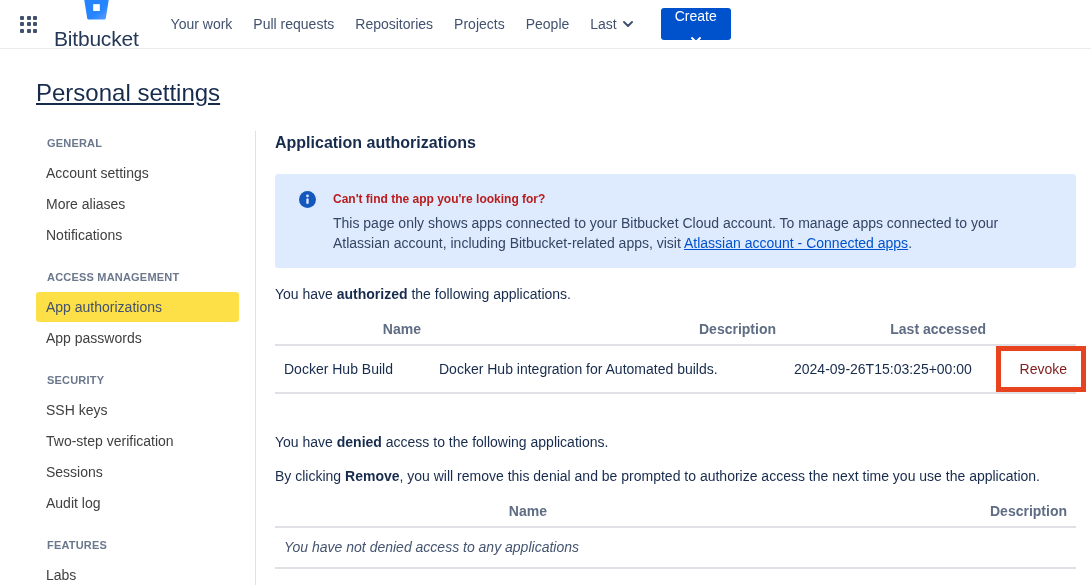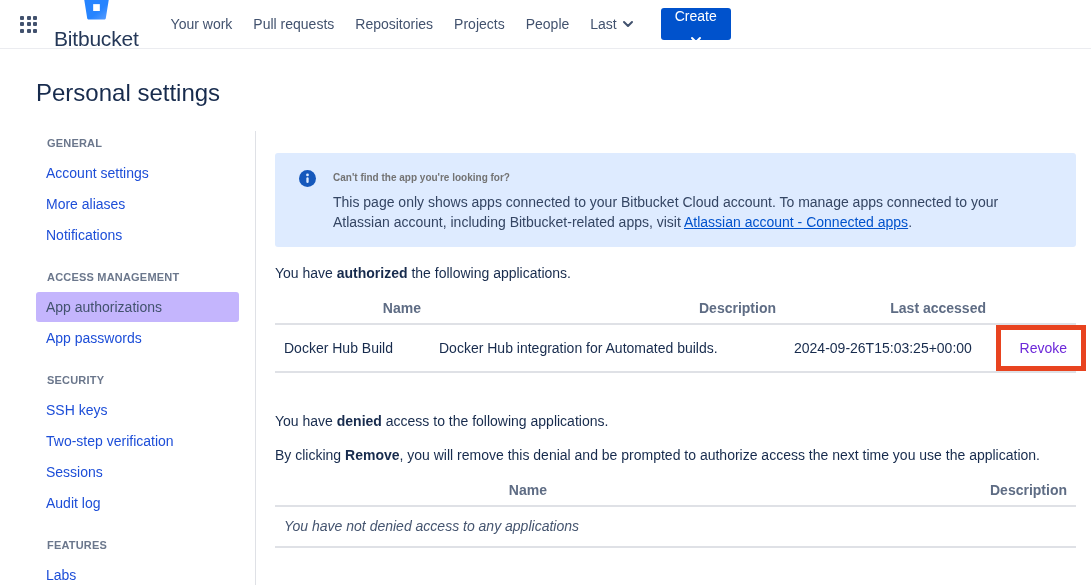--- a/index.html
+++ b/index.html
@@ -21,56 +21,56 @@
   .logo-text { font-size:21px; font-weight:500; color:#253858; letter-spacing:-0.2px; }
   .topnav { display:flex; align-items:center; gap:21px; font-size:14px; }
   .topnav a { color:#42526E; text-decoration:none; }
   .nav-more { display:flex; align-items:center; gap:5px; }
   .create-btn { margin-left:27px; background:#0052CC; border:none; border-radius:3px;
                 height:32px; padding:0 14px; color:#fff; font-size:14px;
                 font-family:"Liberation Sans", sans-serif;
                 display:flex; align-items:center; gap:12px; cursor:pointer;flex-direction:column; }
 
   
-  .page-title { margin:30px 0 0 36px; font-size:24px; font-weight:500; color:#172B4D; }
+  .page-title { margin:30px 0 0 36px; font-size:24px; font-weight:500; color:#172B4D;text-decoration:underline; }
 
   
   .layout { display:flex; align-items:stretch; margin:24px 0 0 36px; min-height:452px; }
   .sidebar { width:220px; flex-shrink:0; border-right:1px solid #DFE1E6; padding-right:16px; }
   .side-section { margin-bottom:21px; }
   .side-title { font-size:11px; font-weight:700; color:#6B778C; padding:0 0 0 11px;
                 margin:6px 0 9px 0; letter-spacing:0.2px; }
-  .side-item { display:block; font-size:14px; color:#1d4ed8; text-decoration:none;
+  .side-item { display:block; font-size:14px; color:#404040; text-decoration:none;
                padding:7px 10px; border-radius:3px; margin-bottom:1px; }
-  .side-item.selected { background:#c4b5fd; color:#42526E; }
+  .side-item.selected { background:#fde047; color:#42526E; }
 
   
   .main { flex:1; padding-left:19px; padding-right:15px; }
   .section-heading { font-size:16px; font-weight:700; color:#172B4D; padding-top:3px; }
 
   .info-panel { display:flex; gap:17px; background:#DEEBFF; border-radius:3px;
                 padding:15px 16px; margin-top:22px; }
   .info-icon { flex-shrink:0; margin:2px 0 0 8px; }
-  .info-title { font-size:10px; font-weight:700; color:#737373; line-height:20px; }
+  .info-title { font-size:12px; font-weight:700; color:#b91c1c; line-height:20px; }
   .info-body { font-size:14px; color:#344563; line-height:20px; margin-top:4px; max-width:700px; }
   .info-body a { color:#0052CC; text-decoration:underline; }
 
   .para { font-size:14px; color:#172B4D; margin-top:18px; line-height:17px; }
   .para b { font-weight:700; }
   .para.tight { margin-top:17px; }
 
   table { width:100%; border-collapse:collapse; margin-top:13px; }
   th { text-align:right; font-size:14px; font-weight:700; color:#5E6C84;
        padding:5px 9px 7px 9px; border-bottom:2px solid #DFE1E6; }
   td { font-size:14px; color:#172B4D; padding:15px 9px; border-bottom:2px solid #DFE1E6; }
   .auth-table .col-name { width:155px; }
   .auth-table .col-desc { width:355px; }
   .auth-table .col-last { width:210px; }
   .auth-table td.action { text-align:right; position:relative; }
-  .auth-table td.action a { color:#6d28d9; text-decoration:none; }
+  .auth-table td.action a { color:#7f1d1d; text-decoration:none; }
   .denied-table .col-name { width:281px; }
   .denied-table td { padding:11px 9px 12px 9px; }
   .empty-cell { font-style:italic; color:#44546F; }
 
   .annotation-box { position:absolute; right:-10px; top:50%; transform:translateY(-50%);
                     width:90px; height:46px; border:5px solid #E8431F; pointer-events:none; }
 </style>
 </head>
 <body>
 
@@ -149,20 +149,21 @@
       <a class="side-item">Sessions</a>
       <a class="side-item">Audit log</a>
     </div>
     <div class="side-section">
       <div class="side-title">FEATURES</div>
       <a class="side-item">Labs</a>
     </div>
   </aside>
 
   <main class="main">
+    <h2 class="section-heading">Application authorizations</h2>
 
     <div class="info-panel">
       <span class="info-icon">
         <svg width="17" height="17" viewBox="0 0 16 16">
           <circle cx="8" cy="8" r="8" fill="#1558BC"></circle>
           <circle cx="8" cy="4.6" r="1.3" fill="#DEEBFF"></circle>
           <rect x="6.9" y="6.8" width="2.2" height="5.4" rx="1.1" fill="#DEEBFF"></rect>
         </svg>
       </span>
       <div>

